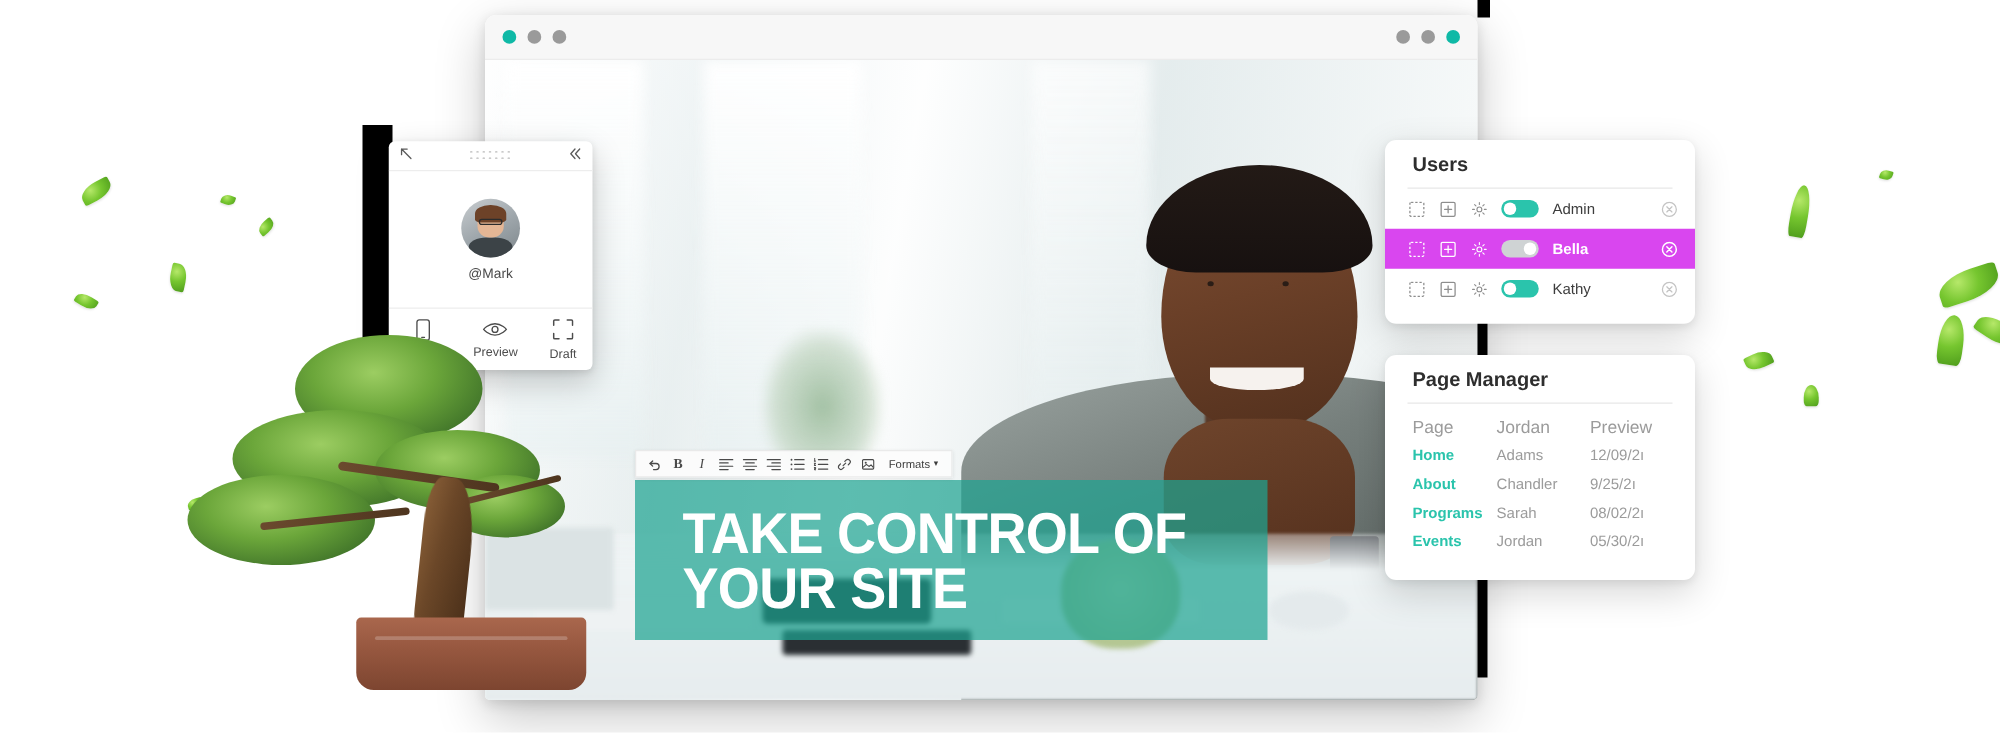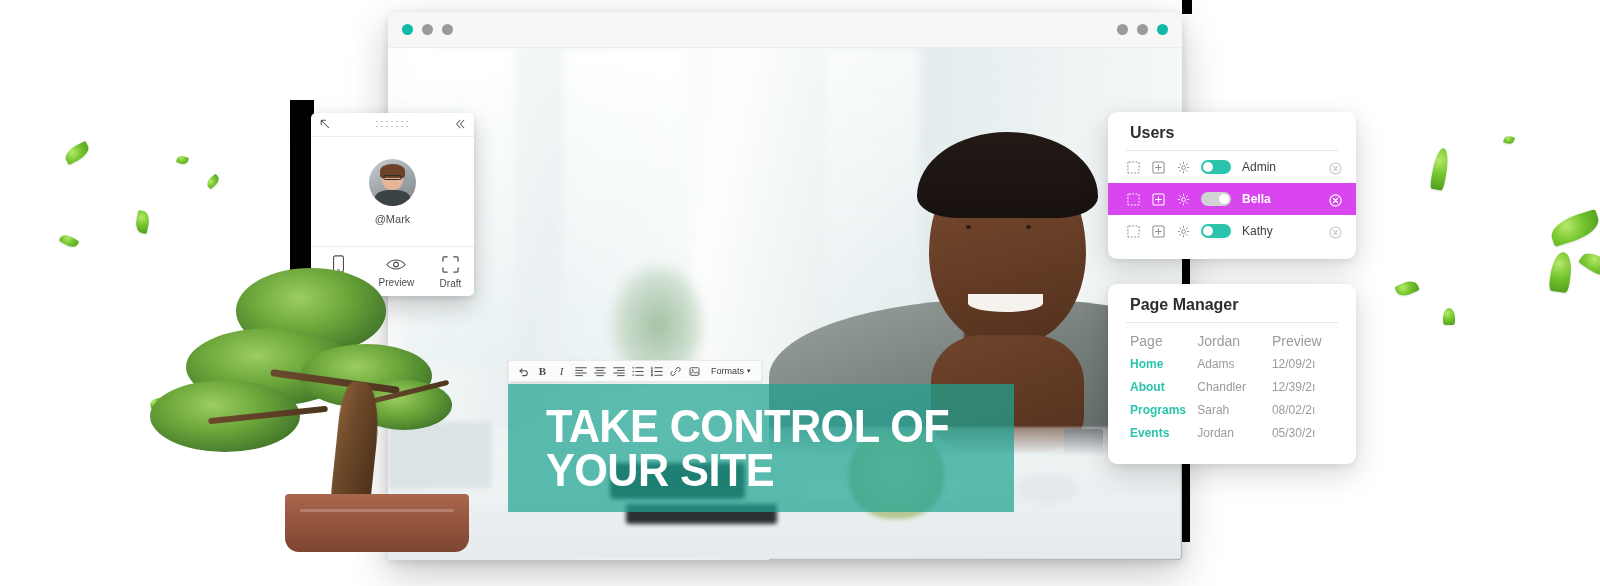--- a/index.html
+++ b/index.html
@@ -631,21 +631,21 @@
         <span class="c3">Preview</span>
       </div>
       <div class="prow pbody">
         <span class="c1">Home</span>
         <span class="c2">Adams</span>
         <span class="c3">12/09/2ı</span>
       </div>
       <div class="prow pbody">
         <span class="c1">About</span>
         <span class="c2">Chandler</span>
-        <span class="c3">12/39/2ı</span>
+        <span class="c3">9/25/2ı</span>
       </div>
       <div class="prow pbody">
         <span class="c1">Programs</span>
         <span class="c2">Sarah</span>
         <span class="c3">08/02/2ı</span>
       </div>
       <div class="prow pbody">
         <span class="c1">Events</span>
         <span class="c2">Jordan</span>
         <span class="c3">05/30/2ı</span>

